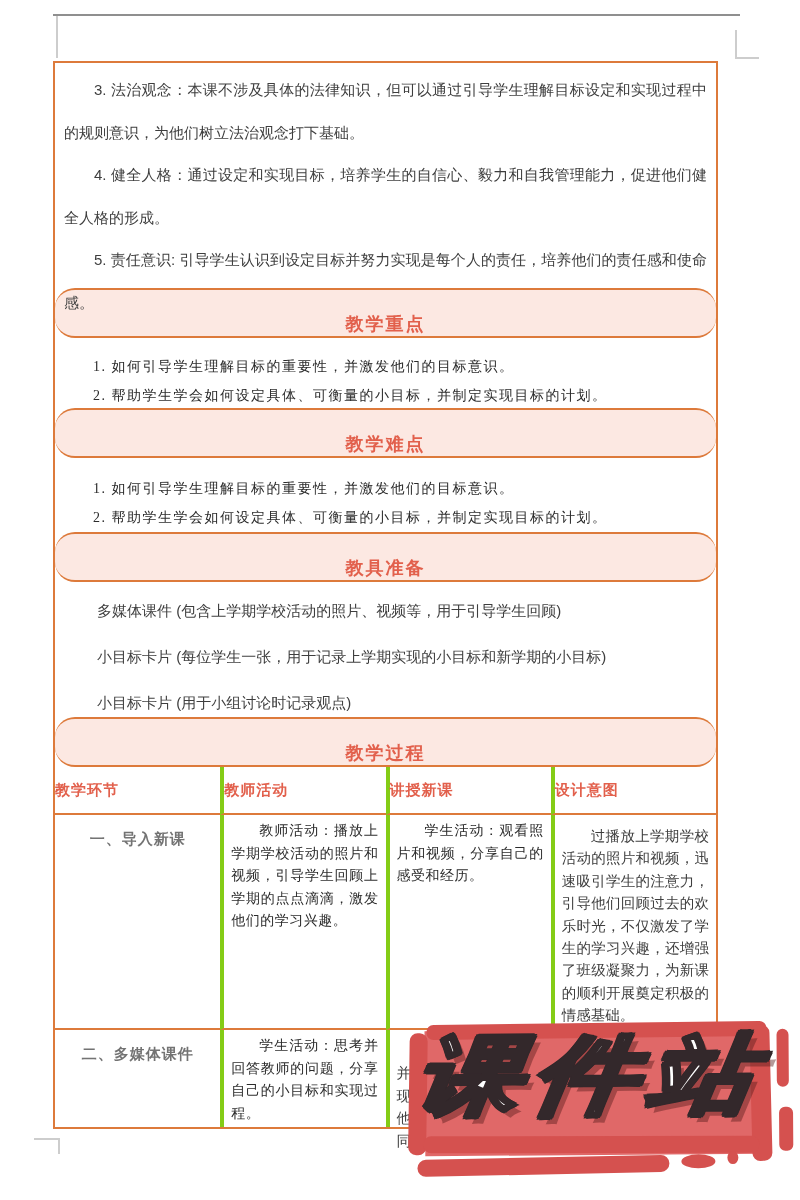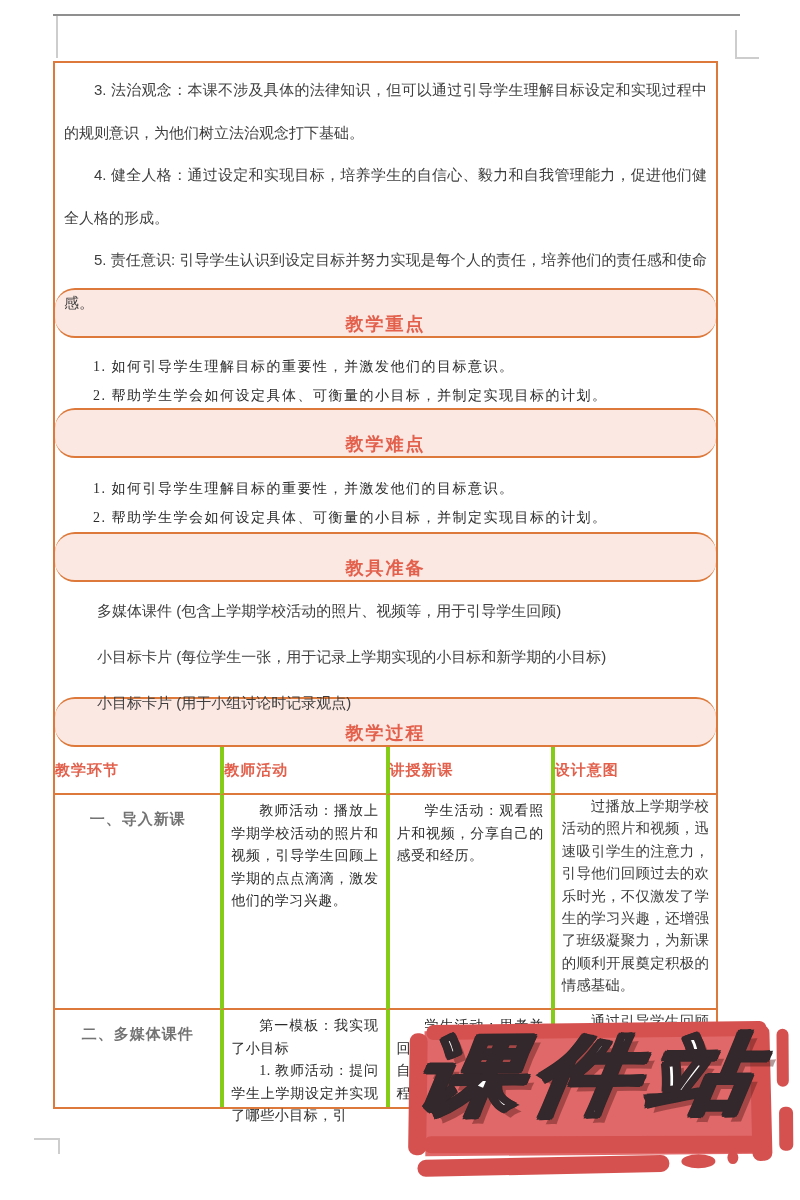--- a/index.html
+++ b/index.html
@@ -22,36 +22,36 @@
   .goals p{margin:0;font-size:15px;line-height:42.5px;color:#3e3e3e;text-indent:2em;
            text-align:justify;text-justify:inter-character;}
   .banner{height:50px;box-sizing:border-box;border-top:2px solid #dd7a3b;border-bottom:2px solid #dd7a3b;
           background:#fce8e2;display:flex;align-items:flex-end;justify-content:center;border-radius:20px;}
   .banner span{color:#e2604c;font-weight:bold;font-size:18px;letter-spacing:2px;}
   .listcell{padding:12px 10px 0 34px;}
   .listcell.l1{height:70px;}
   .listcell.l2{height:74px;padding-top:14px;}
   .listcell p{margin:4px;font-size:14px;line-height:25px;color:#2b2b2b;letter-spacing:1.5px;
               font-family:"Liberation Serif",serif;}
-  .prep{height:115px;padding:6px 10px 0 42px;}
+  .prep{height:135px;padding:6px 10px 0 42px;}
   .prep p{margin:0;font-size:15px;line-height:46px;color:#3e3e3e;}
 
   
   .process{display:grid;grid-template-columns:repeat(4,1fr);grid-template-rows:48px 215px 97px;width:100%;}
   .pc{box-sizing:border-box;min-width:0;}
   .pc.bl{border-left:4px solid #84cc16;}
   .pc.hb{border-bottom:2px solid #dd7a3b;}
   .phead{display:flex;align-items:center;justify-content:flex-start;}
   .phead span{color:#e2604c;font-weight:bold;font-size:15px;letter-spacing:1px;}
   .stage{color:#737373;font-weight:bold;font-size:15px;text-align:center;padding-top:15px;letter-spacing:1px;}
   .kai{padding:5px 7px 0 7px;}
   .kai p{margin:0;font-size:14px;line-height:22.5px;color:#2b2b2b;letter-spacing:0.5px;
          text-indent:2em;text-align:justify;text-justify:inter-character;
          font-family:"Liberation Serif",serif;}
-  .sanscell{padding:0 7px 0 7px;}
+  .sanscell{padding:10px 7px 0 7px;}
   .sanscell p{margin:0;font-size:14.5px;line-height:22.4px;color:#3e3e3e;text-indent:2em;
               text-align:justify;text-justify:inter-character;}
   .pc.ovf{overflow:visible;}
 
   
   .stamp{position:absolute;left:403px;top:1020px;width:390px;height:170px;z-index:5;
          transform:rotate(-0.4deg);pointer-events:none;}
   .stamp .tint{position:absolute;left:22px;top:10px;width:338px;height:125px;
                background:#e06868;mix-blend-mode:multiply;}
   .stamp .stroke{position:absolute;background:#d5514f;}
@@ -144,24 +144,20 @@
       </div>
       <div class="pc hb bl kai">
         <p>学生活动：观看照片和视频，分享自己的感受和经历。</p>
       </div>
       <div class="pc hb bl sanscell">
         <p>过播放上学期学校活动的照片和视频，迅速吸引学生的注意力，引导他们回顾过去的欢乐时光，不仅激发了学生的学习兴趣，还增强了班级凝聚力，为新课的顺利开展奠定积极的情感基础。</p>
       </div>
 
       <div class="pc stage row2">二、多媒体课件</div>
       <div class="pc bl kai row2 ovf">
-        <p>第一模板：我实现了小目标</p>
-        <p>1. 教师活动：提问学生上学期设定并实现了哪些小目标，引</p>
-      </div>
-      <div class="pc bl kai row2 ovf">
         <p>学生活动：思考并回答教师的问题，分享自己的小目标和实现过程。</p>
       </div>
       <div class="pc bl sanscell row2 ovf">
         <p>通过引导学生回顾并分享上学期设定并实现的小目标，旨在激发他们的自我反思能力，同时增强班级间</p>
       </div>
     </div>
   </div>
 
   <div class="stamp">
     <div class="tint"></div>

